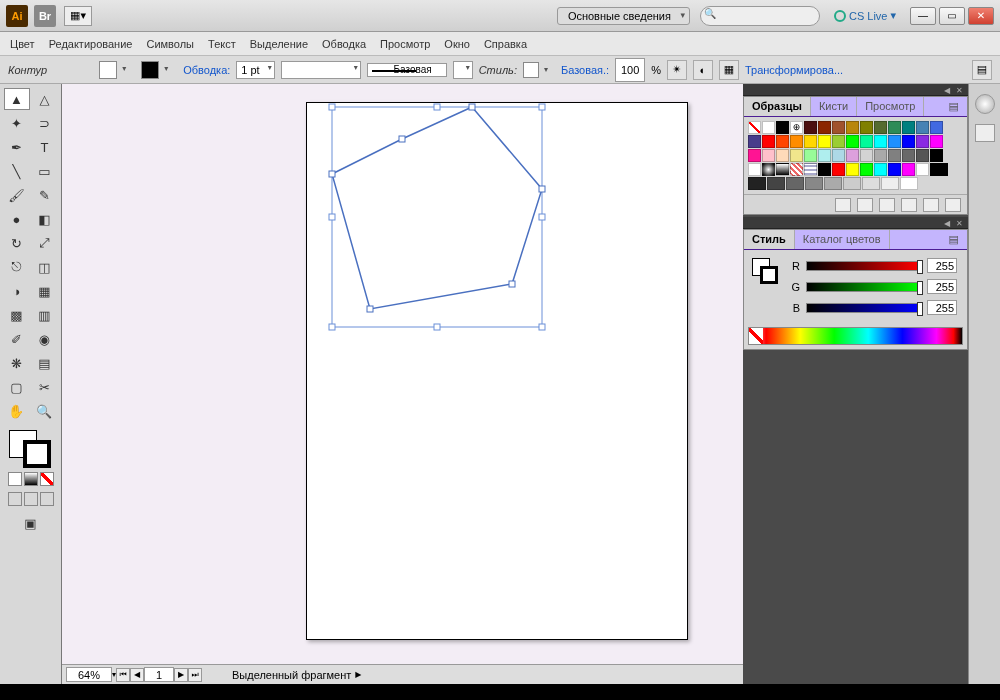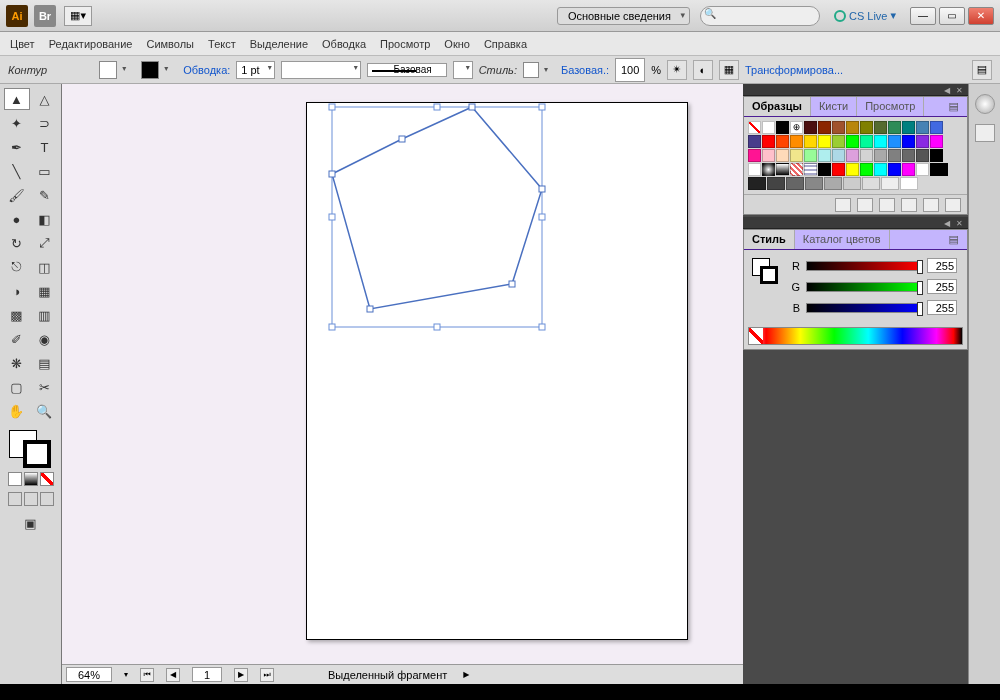--- a/index.html
+++ b/index.html
@@ -53,21 +53,21 @@
 .tools .mini{width:14px;height:14px;border:1px solid #888;}
 
 
 .docarea{flex:1;background:#4a4a4a;display:flex;flex-direction:column;}
 .doctab{height:20px;background:#ccc;display:flex;align-items:center;position:relative;}
 .doctab .tab{background:#e8e8e8;border:1px solid #999;border-bottom:none;padding:2px 8px;margin-left:6px;display:flex;align-items:center;gap:6px;font-size:11px;}
 .doctab .tab .x{color:#888;font-size:10px;}
 .canvas-wrap{flex:1;background:#f3edf5;position:relative;overflow:hidden;}
 .artboard{position:absolute;left:244px;top:18px;width:382px;height:538px;background:#fff;border:1px solid #000;box-shadow:2px 2px 4px rgba(0,0,0,0.3);}
 svg.shape{position:absolute;left:180px;top:10px;pointer-events:none;}
-.statusbar{height:20px;background:#ddd;border-top:1px solid #999;display:flex;align-items:center;padding:0 4px;gap:12px;font-size:11px;}
+.statusbar{height:20px;background:#ddd;border-top:1px solid #999;display:flex;align-items:center;padding:0 4px;gap:0;font-size:11px;}
 .statusbar .zoom{width:46px;border:1px solid #999;height:15px;background:#fff;text-align:center;}
 .statusbar .nav{width:14px;height:14px;border:1px solid #999;background:#eee;display:flex;align-items:center;justify-content:center;font-size:8px;}
 .statusbar .page{width:30px;border:1px solid #999;height:15px;background:#fff;text-align:center;}
 
 
 .right{width:225px;display:flex;flex-direction:column;}
 .panel{background:#d6d6d6;border:1px solid #888;margin-bottom:2px;}
 .panel .tabs{display:flex;background:#c4b5fd;border-bottom:1px solid #4c1d95;}
 .panel .tabs .ptab{padding:3px 8px;font-size:11px;color:#555;border-right:1px solid #aaa;}
 .panel .tabs .ptab.active{background:#d6d6d6;color:#000;font-weight:bold;}

